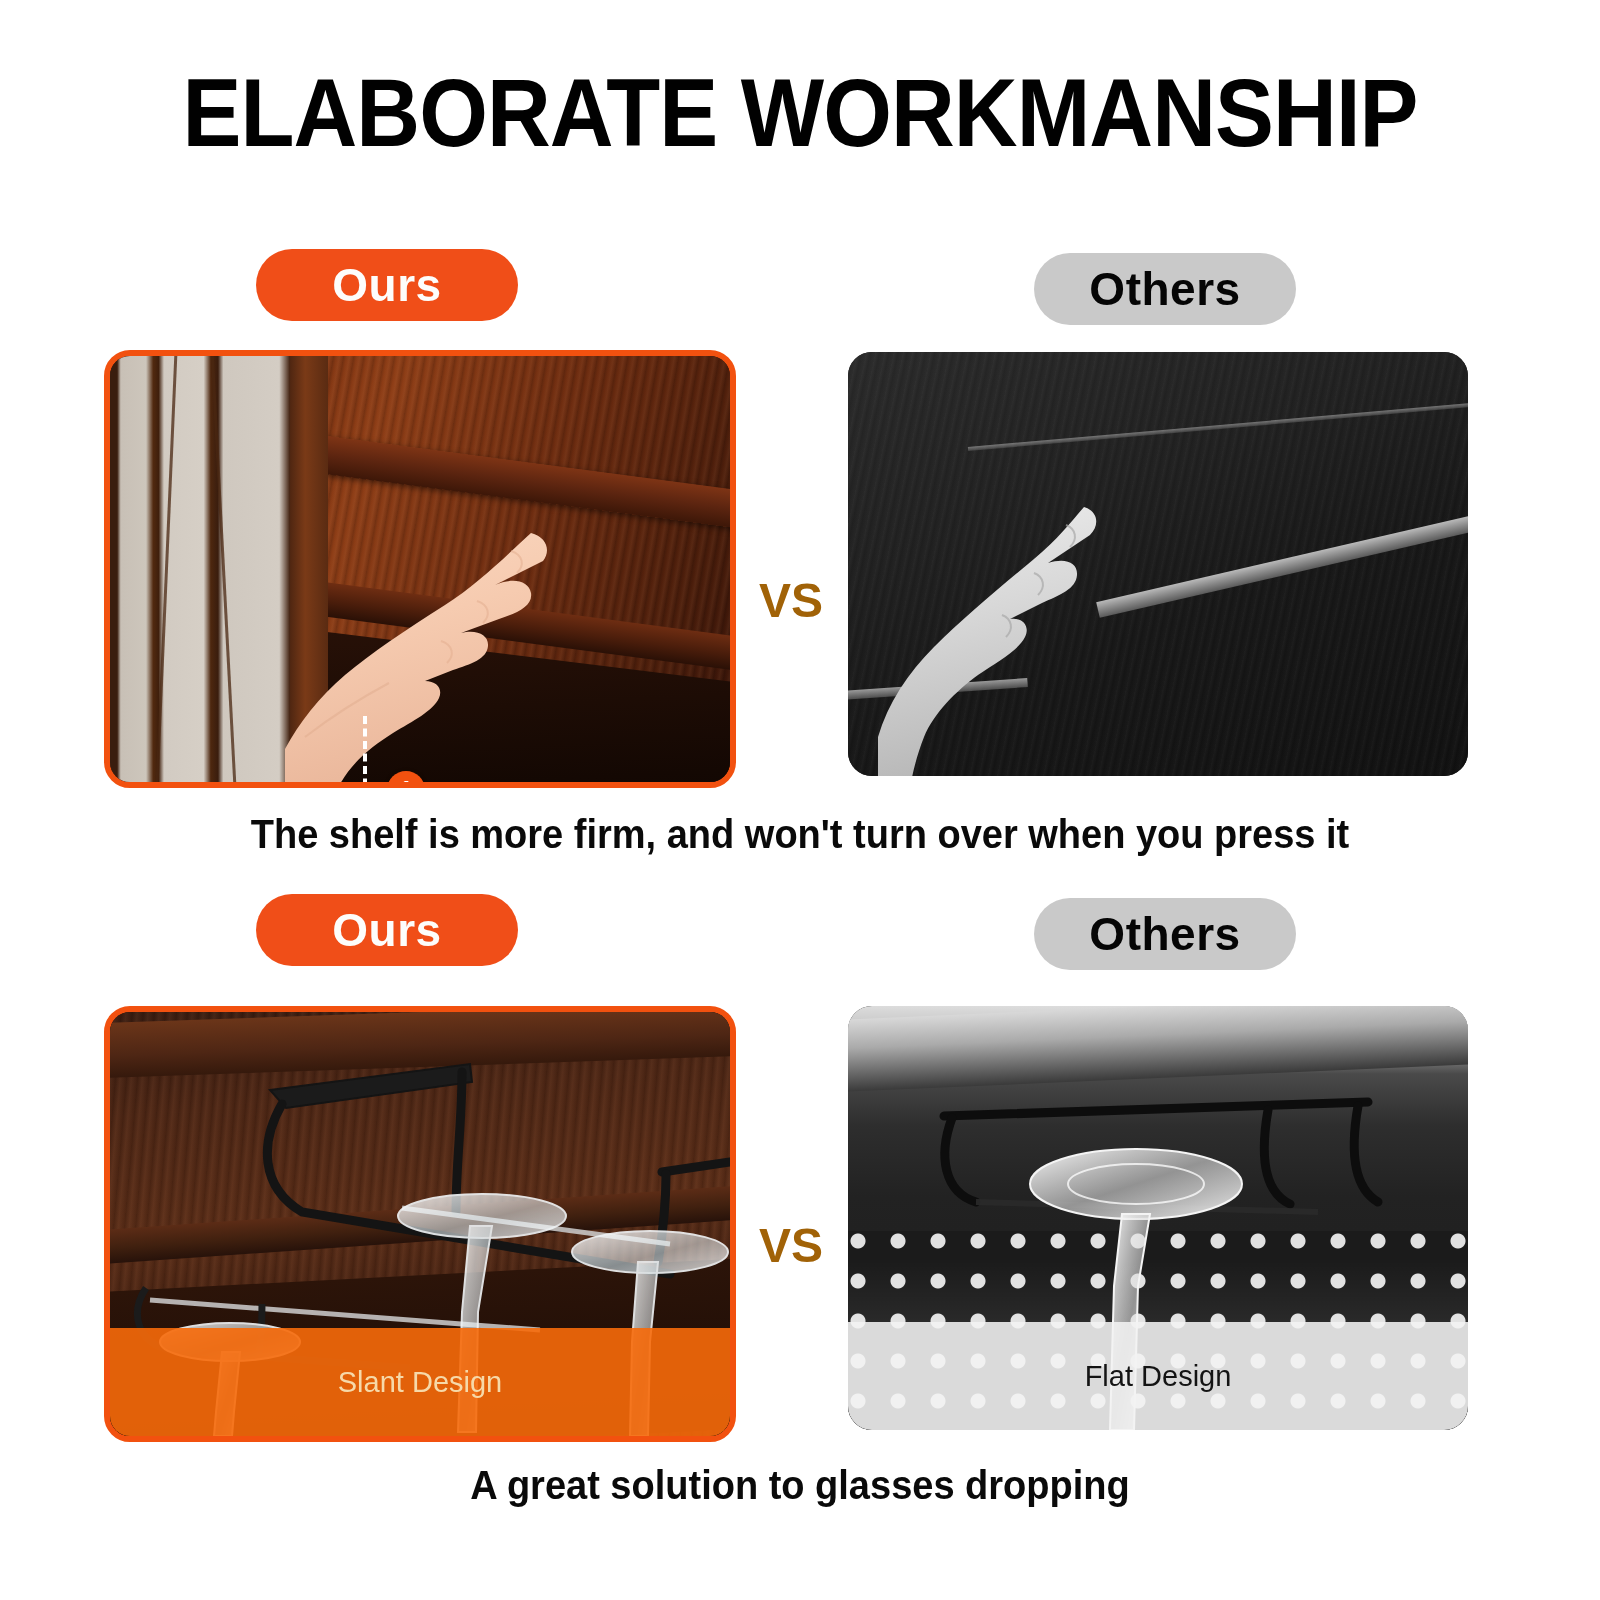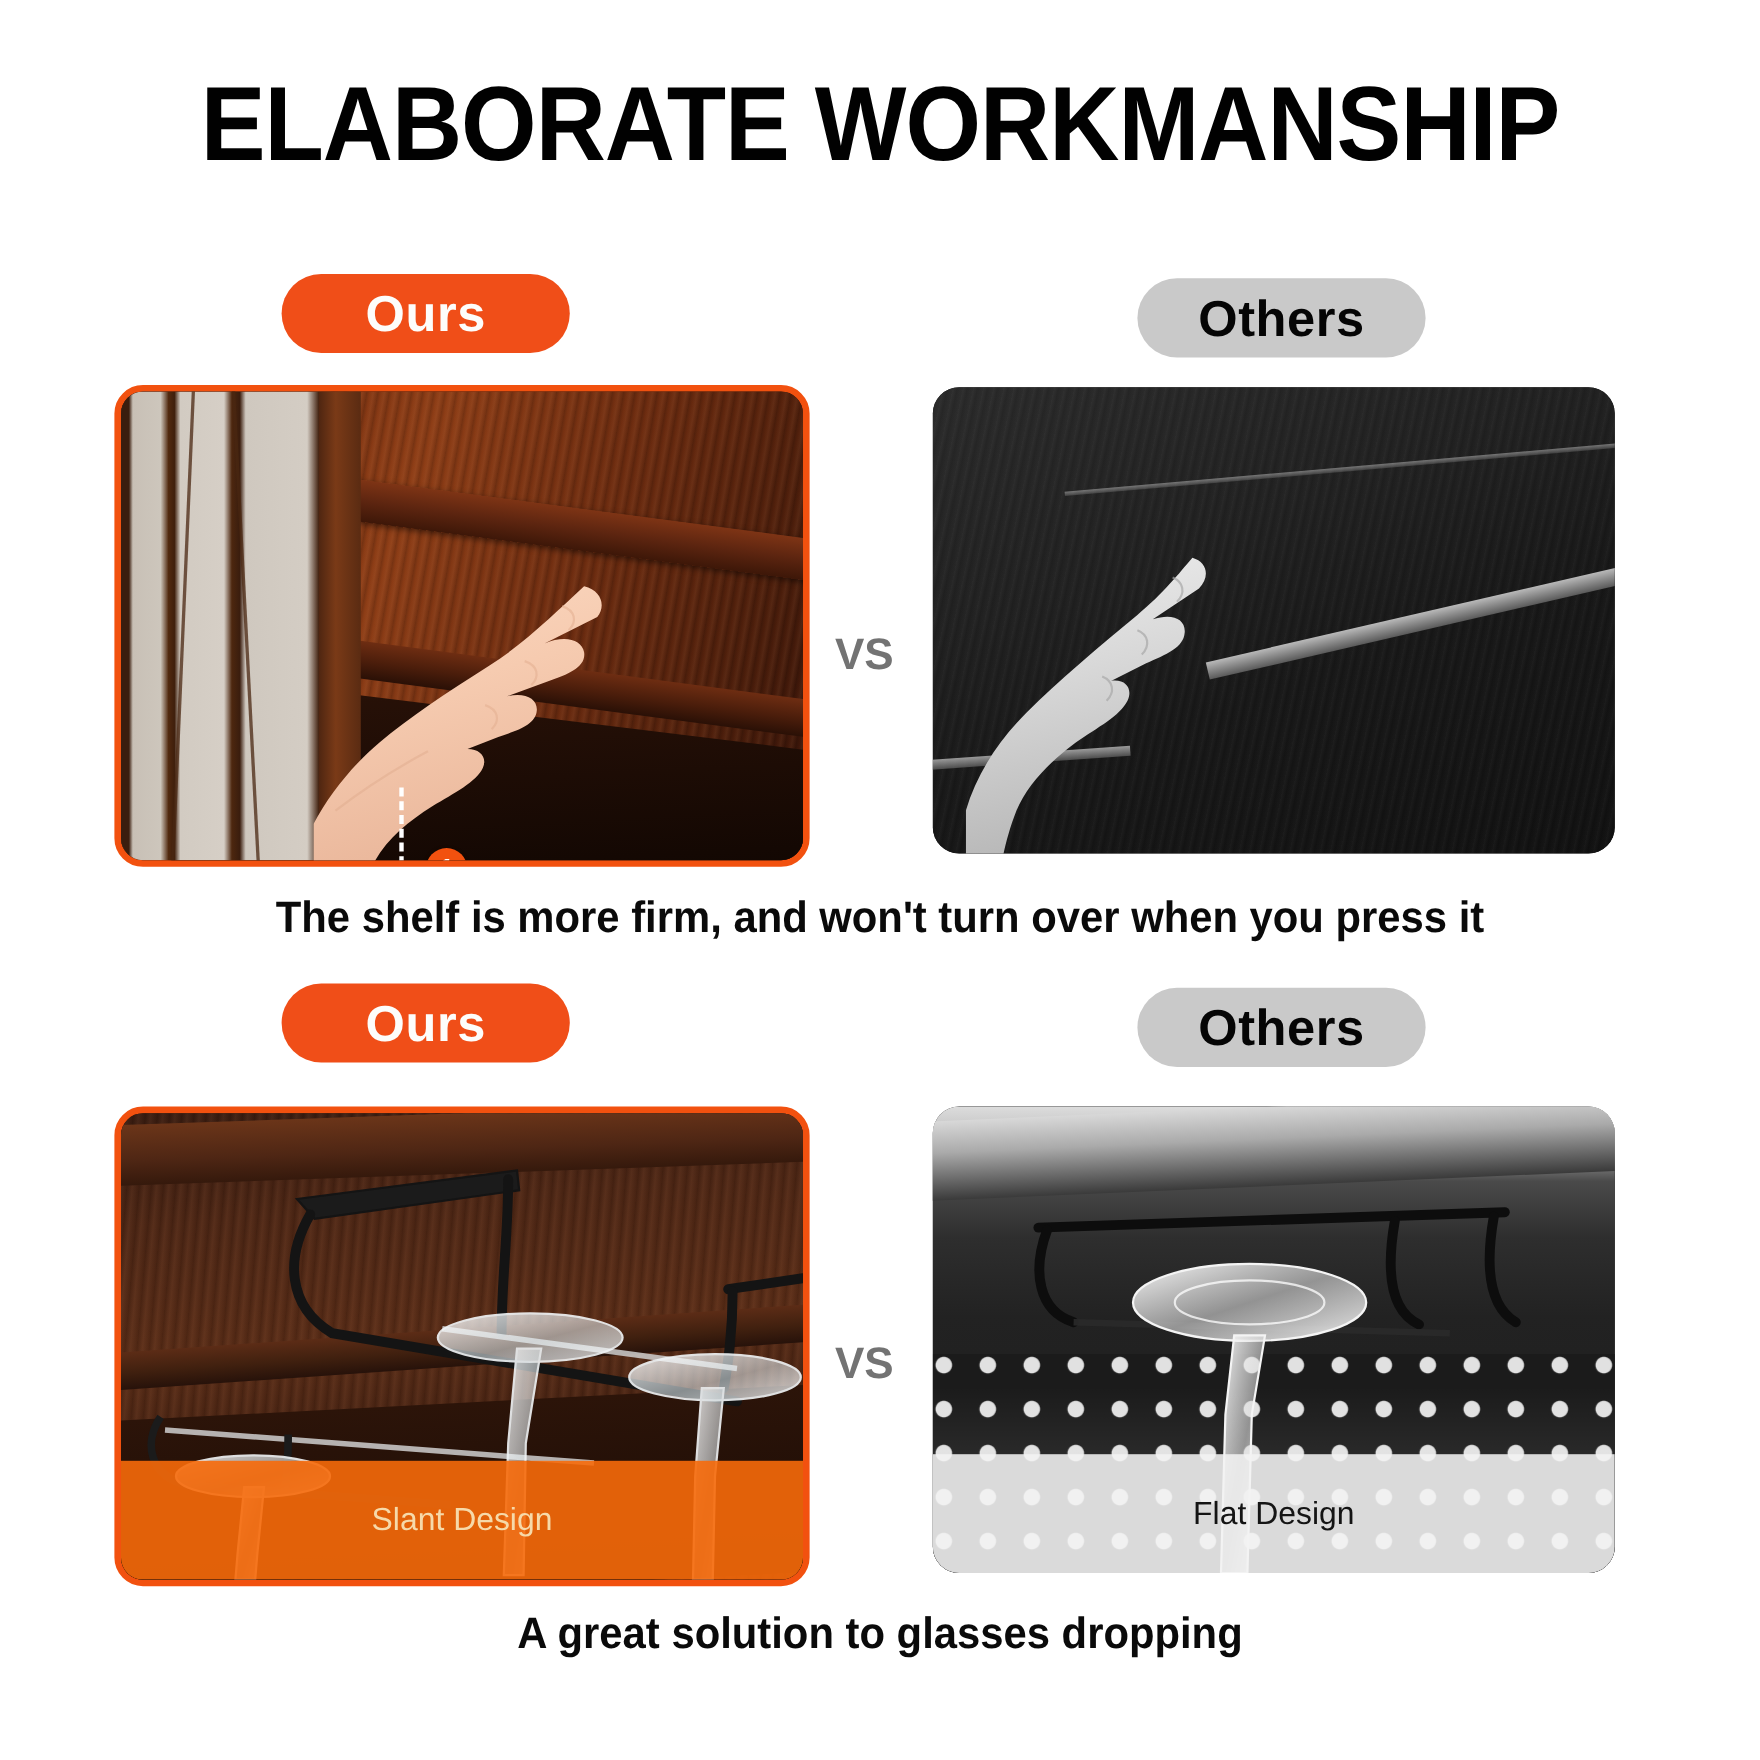--- a/index.html
+++ b/index.html
@@ -63,23 +63,23 @@
     text-align: center;
   }
   #badge-ours-1 { left: 256px; top: 249px; }
   #badge-others-1 { left: 1034px; top: 253px; }
   #badge-ours-2 { left: 256px; top: 894px; }
   #badge-others-2 { left: 1034px; top: 898px; }
 
   
   .vs-label {
     position: absolute;
-    font-size: 40px;
+    font-size: 48px;
     font-weight: 700;
-    color: #737373;
+    color: #a16207;
     letter-spacing: 0px;
   }
   #vs-top { left: 759px; top: 573px; }
   #vs-bottom { left: 759px; top: 1218px; }
 
   
   .caption {
     position: absolute;
     width: 1600px;
     left: 0;

